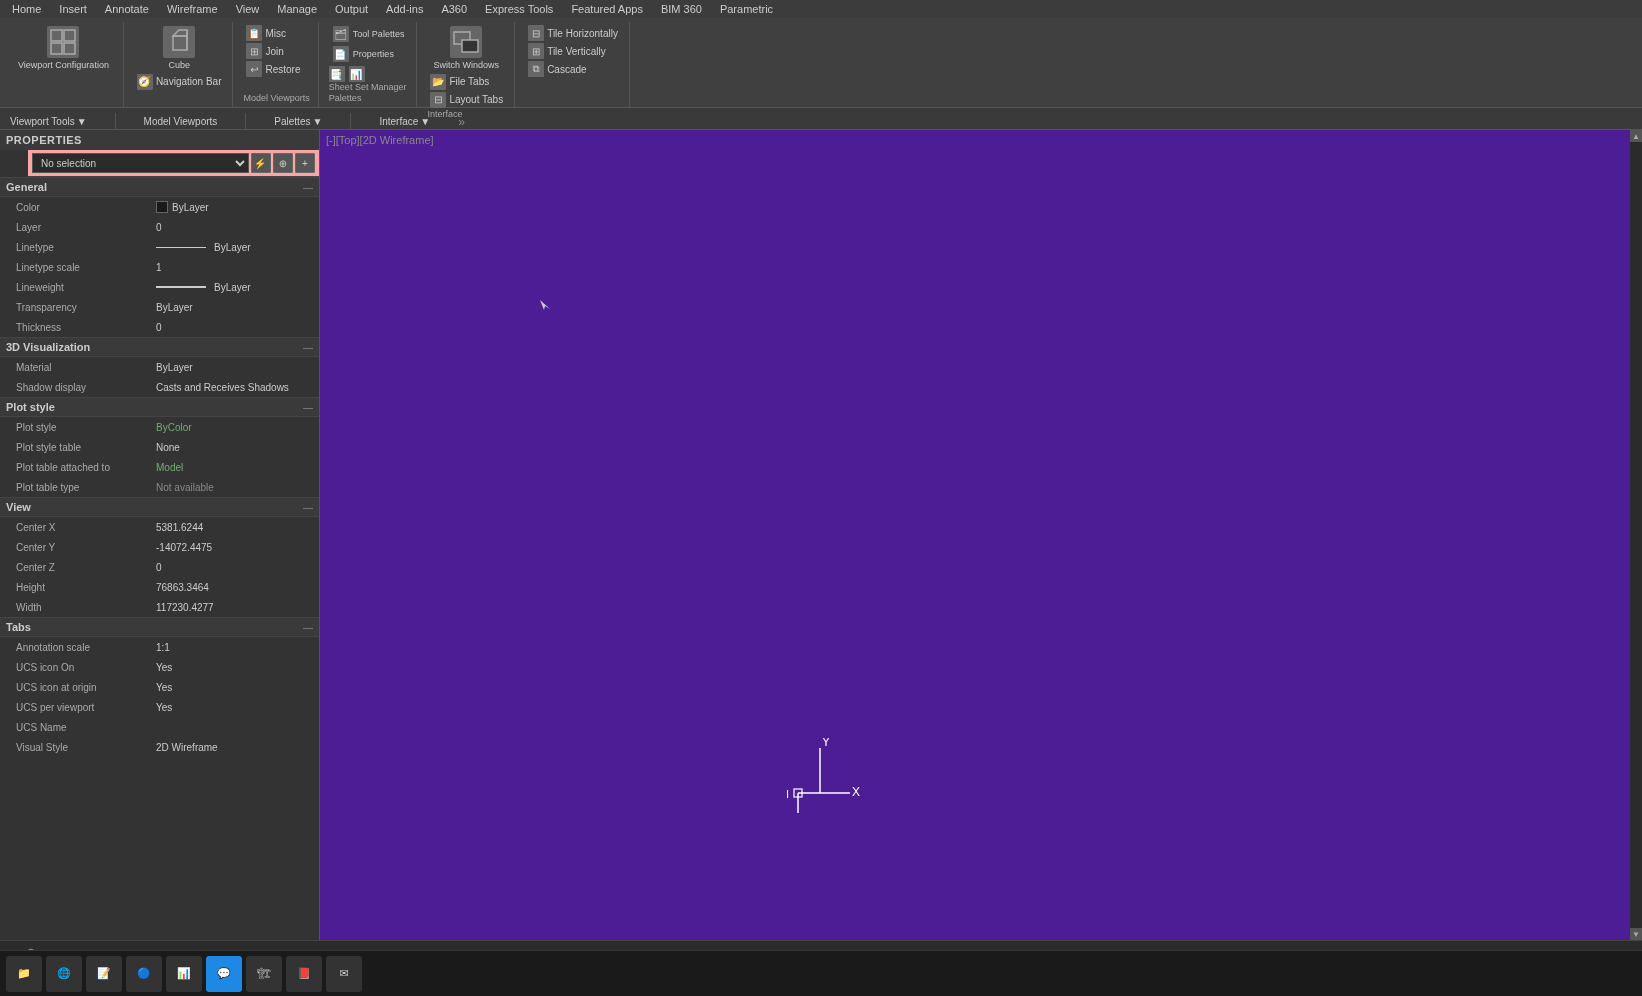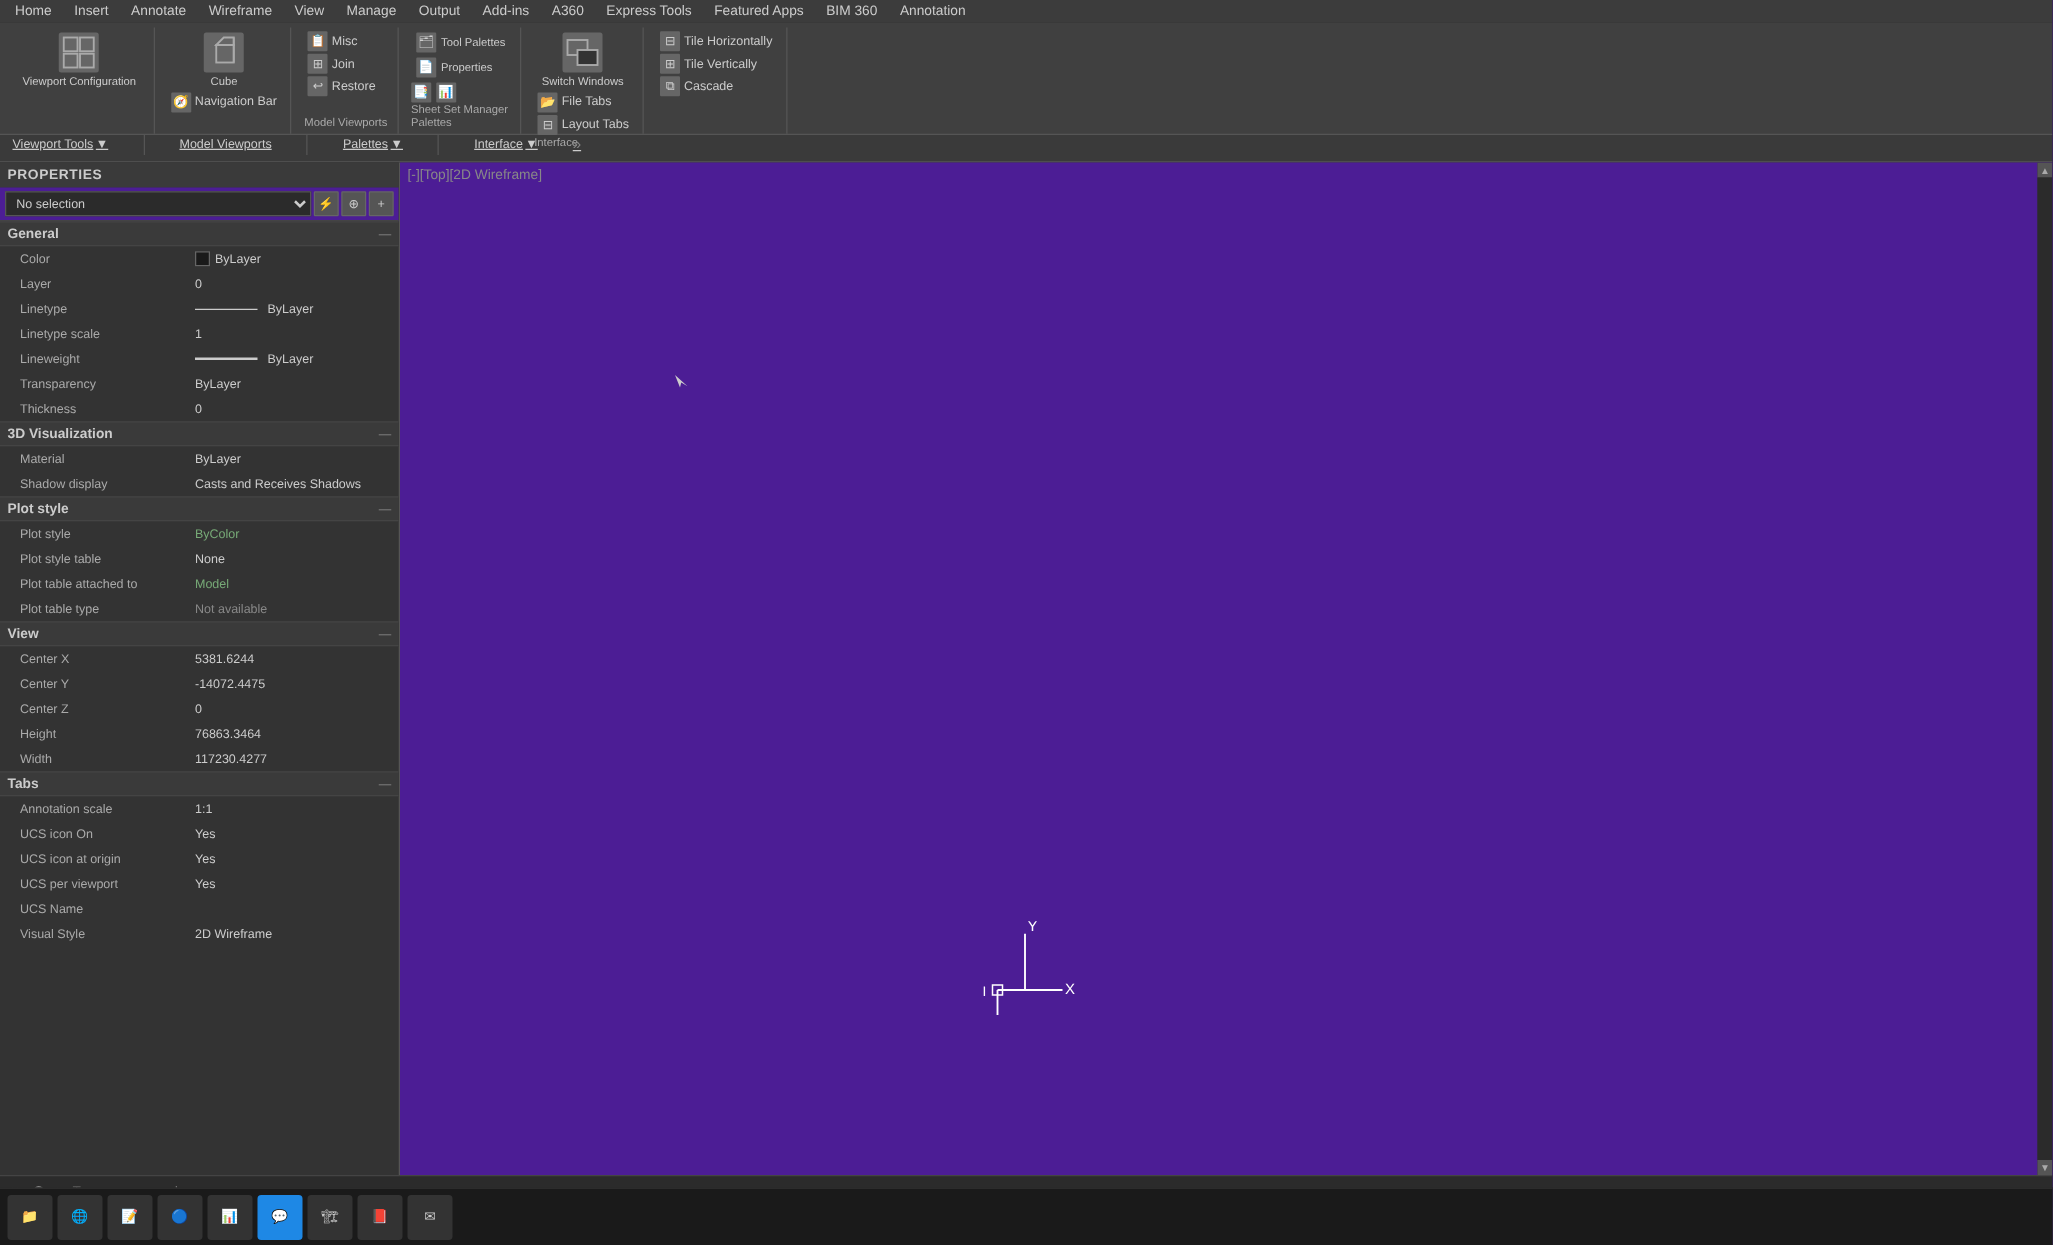--- a/index.html
+++ b/index.html
@@ -87,24 +87,23 @@
       justify-content: center;
       font-size: 10px;
     }
 
     
     #viewport-tools-bar {
       height: 22px;
       background: #3a3a3a;
       border-bottom: 1px solid #555;
       display: flex;
-      align-items: flex-start;
+      align-items: flex-end;
       padding: 0 4px;
       gap: 18px;
-      text-decoration: underline;
     }
 
     .vt-btn {
       display: flex;
       align-items: center;
       gap: 2px;
       padding: 2px 6px;
       cursor: pointer;
       font-size: 10px;
       color: #ccc;
@@ -140,23 +139,24 @@
       font-size: 11px;
       font-weight: bold;
       color: #ccc;
       letter-spacing: 0.5px;
     }
 
     #selection-bar {
       display: flex;
       align-items: flex-start;
       padding: 3px 4px;
-      background: #4c1d95;
+      background: #fca5a5;
       border-bottom: 1px solid #444;
       gap: 2px;
+      margin-left: 28px;
     }
 
     #selection-dropdown {
       flex: 1;
       background: #2b2b2b;
       border: 1px solid #555;
       color: #ccc;
       font-size: 10px;
       padding: 1px 4px;
       height: 20px;
@@ -462,21 +462,21 @@
   <span class="menu-item">Annotate</span>
   <span class="menu-item">Wireframe</span>
   <span class="menu-item">View</span>
   <span class="menu-item">Manage</span>
   <span class="menu-item">Output</span>
   <span class="menu-item">Add-ins</span>
   <span class="menu-item">A360</span>
   <span class="menu-item">Express Tools</span>
   <span class="menu-item">Featured Apps</span>
   <span class="menu-item">BIM 360</span>
-  <span class="menu-item">Annotation</span>
+  <span class="menu-item">Parametric</span>
 </div>
 
 <div id="ribbon">
 
   <div class="ribbon-group">
     <div class="ribbon-big-btn">
       <div class="big-icon">
         <svg width="28" height="28" viewBox="0 0 28 28">
           <rect x="2" y="2" width="11" height="11" fill="none" stroke="#aaa" stroke-width="1.5"></rect>
           <rect x="15" y="2" width="11" height="11" fill="none" stroke="#aaa" stroke-width="1.5"></rect>

